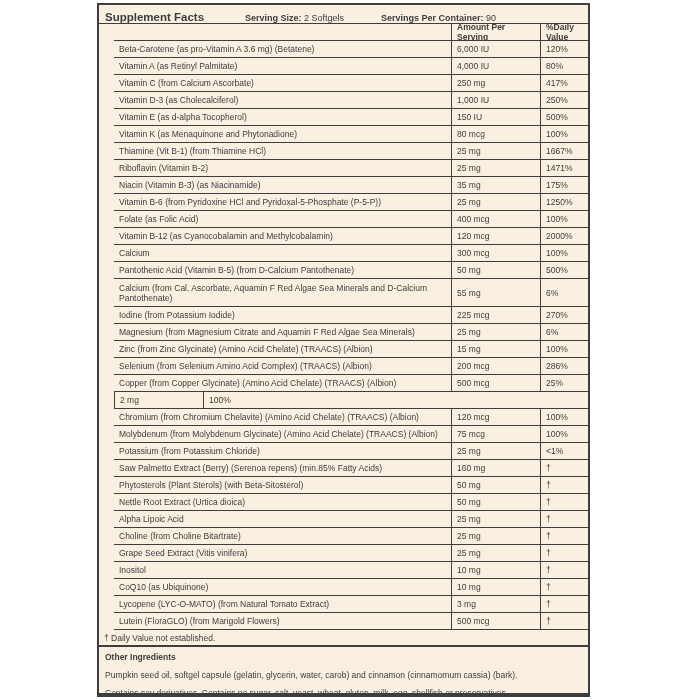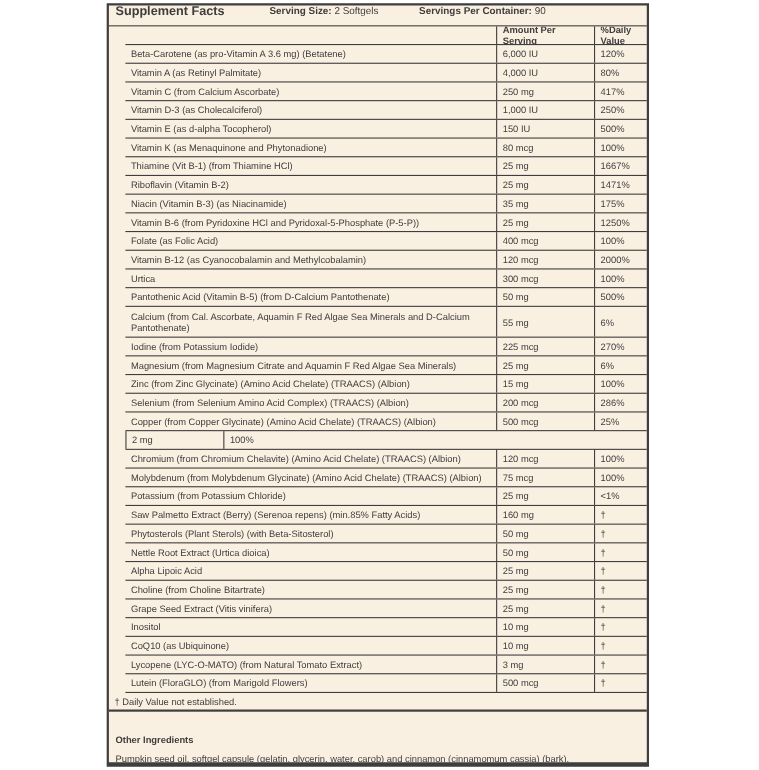--- a/index.html
+++ b/index.html
@@ -17,21 +17,21 @@
     background: #faf0e1;
     border: 2px solid #3e3e3e;
     border-bottom-width: 4px;
     display: flex;
     flex-direction: column;
   }
   .title-row {
     height: 19px;
     border-bottom: 1px solid #3e3e3e;
     display: flex;
-    align-items: flex-start;
+    align-items: flex-end;
     font-size: 9px;
   }
   .title-row .title {
     font-size: 11.5px;
     font-weight: bold;
     padding-left: 6px;
     width: 146px;
   }
   .serving-group { white-space: nowrap; }
   .serving-group.size { width: 136px; }
@@ -61,21 +61,21 @@
     height: 17px;
     border-bottom: 2px solid #3e3e3e;
     display: flex;
     align-items: center;
     padding: 0 5px;
     font-size: 8.5px;
     flex: none;
   }
   .other-section {
     flex: 1;
-    padding: 18px 6px;
+    padding: 3px 6px;
     font-size: 8.5px;
     overflow: hidden;
   }
   .oi-heading { font-weight: bold; margin-top: 2px; }
   .other-section p { margin-top: 8px; line-height: 10px; }
 </style>
 </head>
 <body>
 
 <div class="label">
@@ -147,21 +147,21 @@
         <div class="cell name-cell">Folate (as Folic Acid)</div>
         <div class="cell amount-cell">400 mcg</div>
         <div class="cell dv-cell">100%</div>
       </div>
       <div class="row">
         <div class="cell name-cell">Vitamin B-12 (as Cyanocobalamin and Methylcobalamin)</div>
         <div class="cell amount-cell">120 mcg</div>
         <div class="cell dv-cell">2000%</div>
       </div>
       <div class="row">
-        <div class="cell name-cell">Urtica</div>
+        <div class="cell name-cell">Calcium</div>
         <div class="cell amount-cell">300 mcg</div>
         <div class="cell dv-cell">100%</div>
       </div>
       <div class="row">
         <div class="cell name-cell">Pantothenic Acid (Vitamin B-5) (from D-Calcium Pantothenate)</div>
         <div class="cell amount-cell">50 mg</div>
         <div class="cell dv-cell">500%</div>
       </div>
       <div class="row tall">
         <div class="cell name-cell">Calcium (from Cal. Ascorbate, Aquamin F Red Algae Sea Minerals and D-Calcium Pantothenate)</div>

